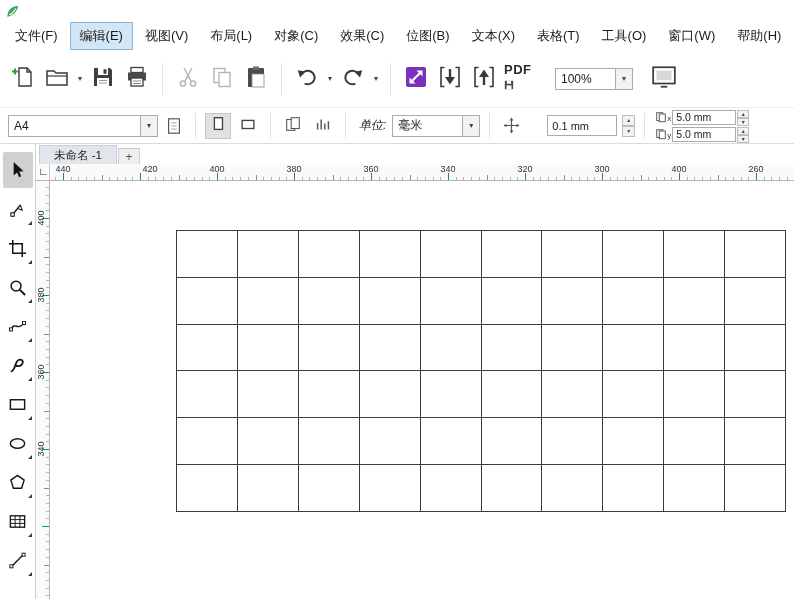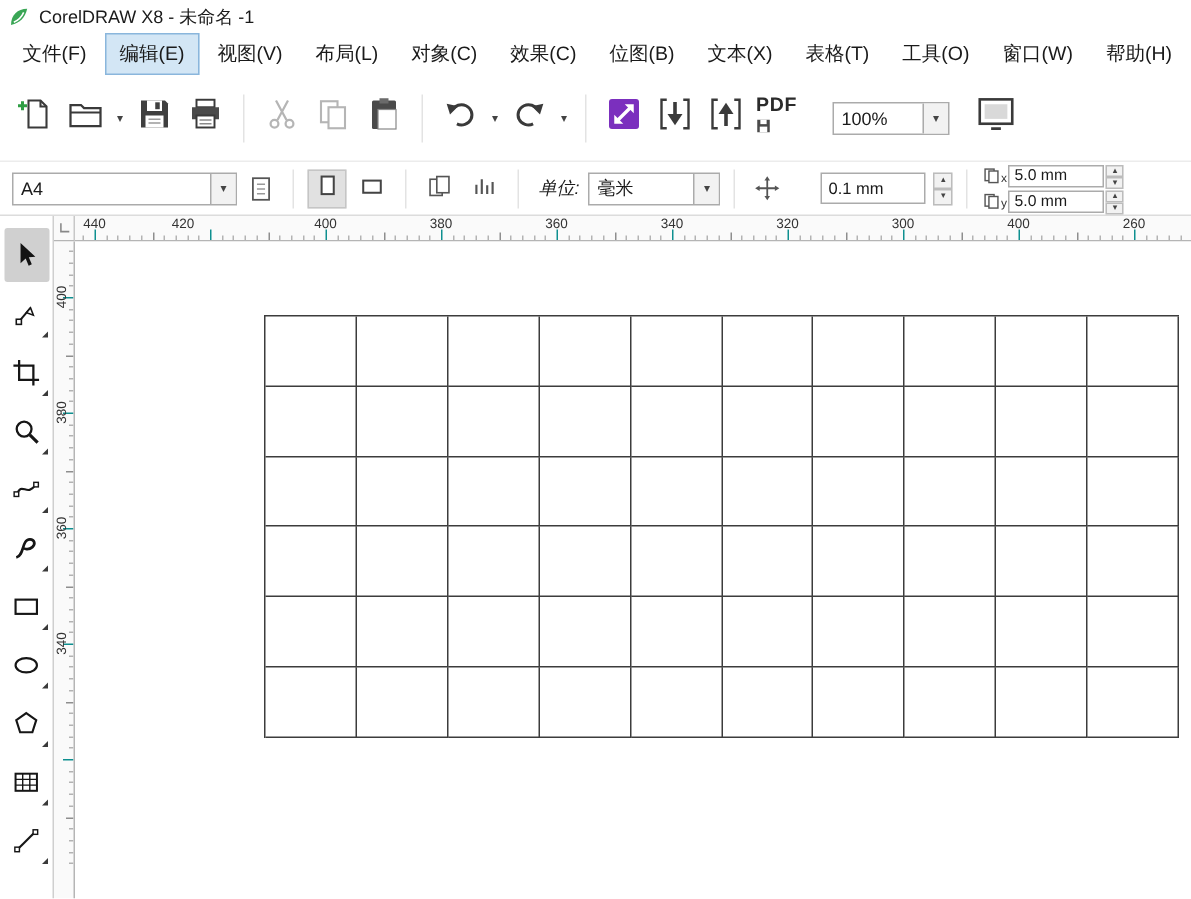--- a/index.html
+++ b/index.html
@@ -82,21 +82,20 @@
 </head>
 <body>
 
 <div class="titlebar">
   <span style="display:flex">
     <svg width="15" height="15" viewBox="0 0 16 16">
         <path d="M2.5 13.5C2.5 6.5 7 2 14 2c-1.5 6.5-5 10-11.5 11.5z" fill="#3aa655"></path>
         <path d="M4.5 11.5C8 10 10 8 11.5 4.5" stroke="#fff" stroke-width="1.1" fill="none"></path>
       </svg>
   </span>
-  <span>CorelDRAW X8 - 未命名 -1</span>
 </div>
 
 <nav class="menubar">
     <div class="menu-item">文件(F)</div>
     <div class="menu-item active">编辑(E)</div>
     <div class="menu-item">视图(V)</div>
     <div class="menu-item">布局(L)</div>
     <div class="menu-item">对象(C)</div>
     <div class="menu-item">效果(C)</div>
     <div class="menu-item">位图(B)</div>
@@ -379,20 +378,26 @@
       <div class="tool">
         <svg width="19" height="19" viewBox="0 0 20 20">
           <path d="M4 16L16 4" stroke="#161616" stroke-width="1.5"></path>
           <rect x="2" y="14.5" width="3.2" height="3.2" fill="#fff" stroke="#161616" stroke-width="1"></rect>
           <rect x="14.8" y="2.3" width="3.2" height="3.2" fill="#fff" stroke="#161616" stroke-width="1"></rect>
         </svg>
         <i class="fly"></i>
       </div>
     </div>
   <div class="rightpane">
+    <div class="tabrow">
+      <div class="tab">
+        <span>未命名 -1</span>
+      </div>
+      <div class="tab add">+</div>
+    </div>
     <div class="rulerrow">
       <div class="ruler-corner">
         <svg width="8" height="8" viewBox="0 0 10 10">
             <path d="M2 1v7h7" fill="none" stroke="#888" stroke-width="1.3"></path>
           </svg>
       </div>
       <div class="h-ruler">
           <i class="tick" style="left: 5.3px;"></i>
           <i class="tick major" style="background: rgb(14, 143, 143); left: 13px;"></i>
           <i class="tick" style="left: 20.7px;"></i>
@@ -483,21 +488,21 @@
           <i class="tick" style="left: 675.2px;"></i>
           <i class="tick" style="left: 682.9px;"></i>
           <i class="tick" style="left: 690.6px;"></i>
           <i class="tick" style="left: 698.3px;"></i>
           <i class="tick major" style="background: rgb(14, 143, 143); left: 706px;"></i>
           <i class="tick" style="left: 713.7px;"></i>
           <i class="tick" style="left: 721.4px;"></i>
           <i class="tick" style="left: 729.1px;"></i>
           <i class="tick" style="left: 736.8px;"></i>
           <span class="rlabel" style="left: 1px;">440</span>
-          <span class="rlabel" style="left: 60px;">420</span>
+          <span class="rlabel" style="left: 88px;">420</span>
           <span class="rlabel" style="left: 155px;">400</span>
           <span class="rlabel" style="left: 232px;">380</span>
           <span class="rlabel" style="left: 309px;">360</span>
           <span class="rlabel" style="left: 386px;">340</span>
           <span class="rlabel" style="left: 463px;">320</span>
           <span class="rlabel" style="left: 540px;">300</span>
           <span class="rlabel" style="left: 617px;">400</span>
           <span class="rlabel" style="left: 694px;">260</span>
         </div>
     </div>

